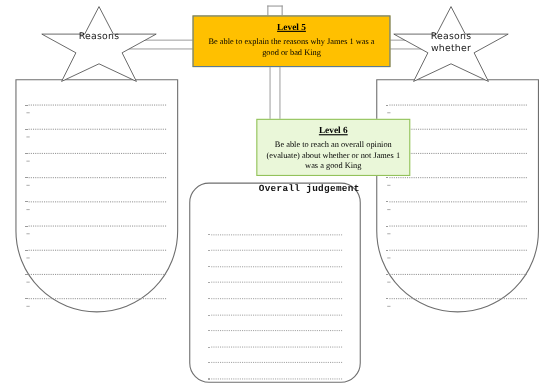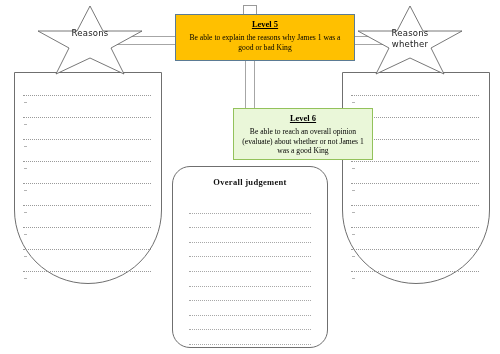--- a/index.html
+++ b/index.html
@@ -151,26 +151,25 @@
     left: 172px;
     top: 166px;
     width: 156px;
     height: 182px;
     background: #ffffff;
     border: 1px solid #6f6f6f;
     border-radius: 18px;
     box-sizing: border-box;
   }
   .judgement-title {
-    text-align: center;
-    font-family: Liberation Serif, serif;
+    text-align: right;
+    font-family: Liberation Mono, monospace;
     font-size: 8.5px;
     font-weight: bold;
     color: #111111;
-    margin-top: 10px;
     letter-spacing: .3px;
   }
   .judgement .lines {
     position: absolute;
     left: 16px;
     right: 16px;
     top: 32px;
   }
   .judgement .jline {
     height: 13.6px;

